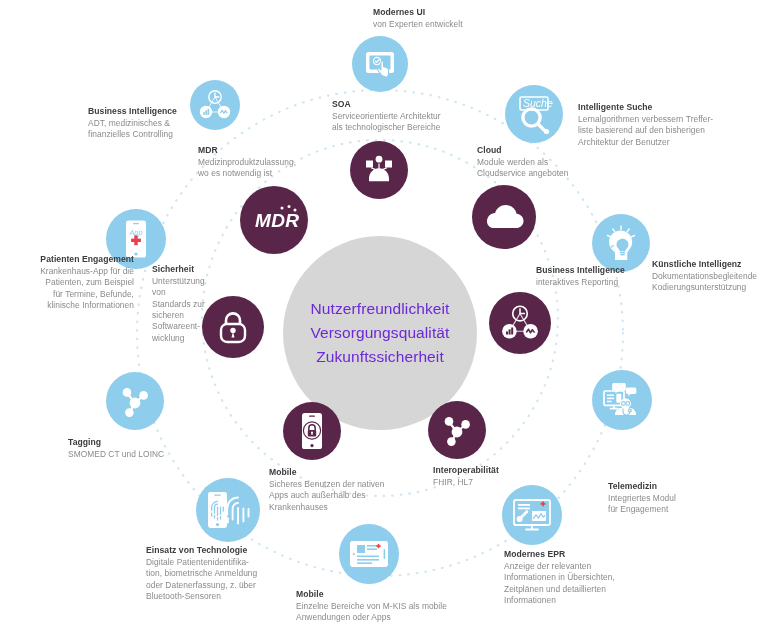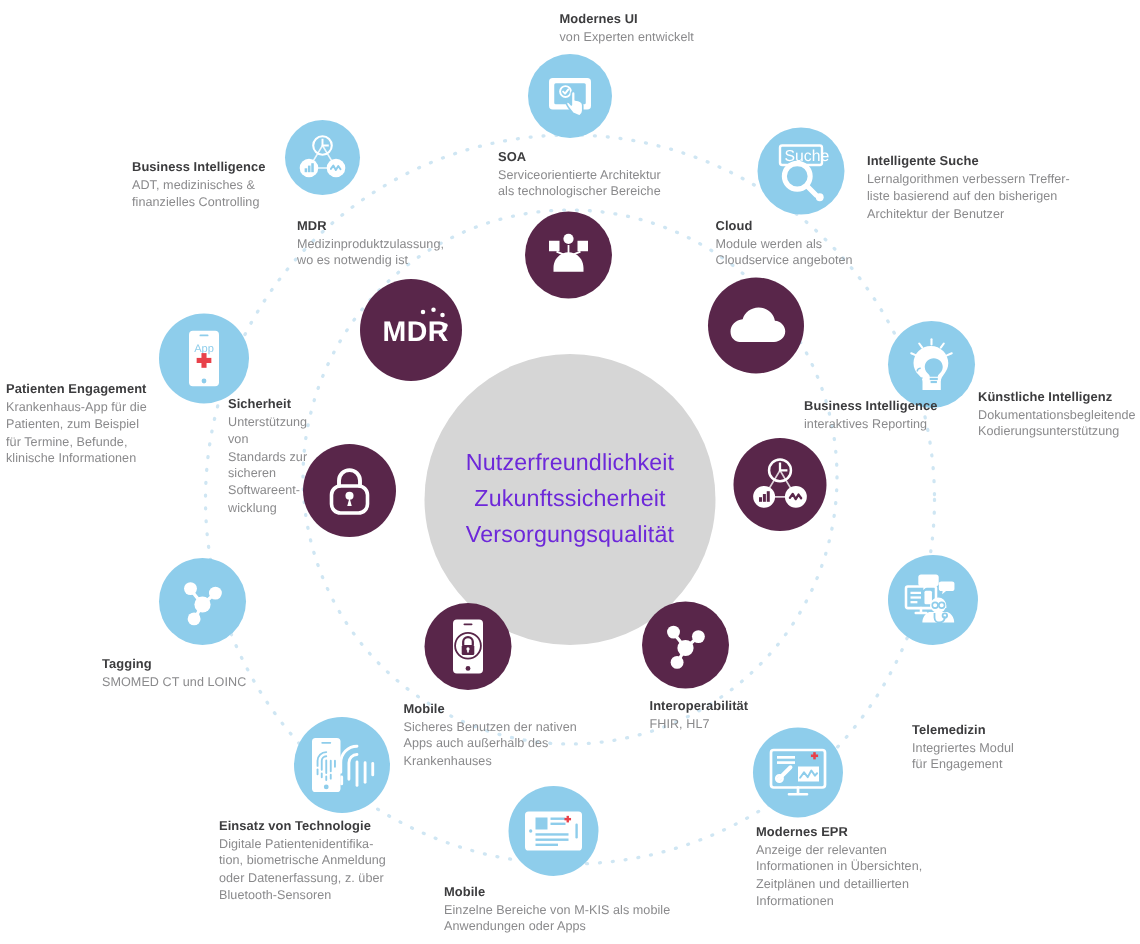--- a/index.html
+++ b/index.html
@@ -30,21 +30,21 @@
     color:#6d28d9;
     font-size:15.5px;
     line-height:24px;
     letter-spacing:.1px;
   }
   .center-text span{display:block;white-space:nowrap;}
 
   .node{
     position:absolute;
     border-radius:50%;
-    display:flex;align-items:center;justify-content:center;
+    display:flex;align-items:center;justify-content:center;font-style:italic;
   }
   .node.blue{background:#8ecdeb;}
   .node.purple{background:#59264a;}
   .node svg{display:block;}
 
   .label{
     position:absolute;
     font-size:8.4px;
     line-height:11.4px;
     color:#8a8a8c;
@@ -66,22 +66,22 @@
 <div id="stage">
 
   <svg class="deco" viewBox="0 0 760 629">
     <circle cx="380" cy="333" r="243" fill="none" stroke="#cfe6f3" stroke-width="2.2" stroke-linecap="round" stroke-dasharray="0.6 8"></circle>
     <circle cx="380" cy="318" r="178" fill="none" stroke="#cfe6f3" stroke-width="2.2" stroke-linecap="round" stroke-dasharray="0.6 8"></circle>
   </svg>
 
   <div class="center-disc"></div>
   <div class="center-text">
     <span>Nutzerfreundlichkeit</span>
+    <span>Versorgungsqualität</span>
     <span>Zukunftssicherheit</span>
-    <span>Versorgungsqualität</span>
   </div>
 
   <div class="node blue" style="left:352px;top:36px;width:56px;height:56px;">
     <svg width="34" height="30" viewBox="0 0 34 30">
       <rect x="3" y="3" width="28" height="21" rx="2.5" fill="#fff"></rect>
       <rect x="6.5" y="6.5" width="21" height="14" rx="1" fill="#8ecdeb"></rect>
       <circle cx="14" cy="12" r="3.6" fill="none" stroke="#fff" stroke-width="1.3"></circle>
       <path d="M12.4 12.1 L13.7 13.4 L15.9 10.6" fill="none" stroke="#fff" stroke-width="1.3" stroke-linecap="round" stroke-linejoin="round"></path>
       <path d="M19 26.5 c-2.2-2.6-4.4-5.2-4.4-6.6 0-1 1.3-1.2 2-0.4 l1.3 1.5 V13.4 c0-.9 .6-1.4 1.3-1.4 .7 0 1.3 .5 1.3 1.4 v4.3 c2.6 .3 5 1.1 5 3.5 v3.6 c0 1.6-1 2.9-2.2 3.6 z" fill="#fff" stroke="#8ecdeb" stroke-width="1.1" stroke-linejoin="round"></path>
     </svg>
@@ -369,21 +369,21 @@
       <rect x="3" y="1.5" width="20" height="37" rx="2.6" fill="#fff"></rect>
       <rect x="10" y="4" width="6" height="1.2" rx=".6" fill="#8ecdeb"></rect>
       <circle cx="13" cy="35" r="1.6" fill="#8ecdeb"></circle>
       <text x="13" y="15.5" fill="#8ecdeb" text-anchor="middle" font-family="Liberation Sans, sans-serif" font-size="7.4">App</text>
       <g fill="#e8414a">
         <rect x="8.1" y="19.6" width="9.8" height="3.4"></rect>
         <rect x="11.3" y="16.4" width="3.4" height="9.8"></rect>
       </g>
     </svg>
   </div>
-  <div class="label" style="left:4px;top:253px;width:130px;">
+  <div class="label" style="left:4px;top:253px;width:130px;text-align:right;">
     <span class="t">Patienten Engagement</span>
     <span class="d" style="white-space:pre-line">Krankenhaus-App für die
 Patienten, zum Beispiel
 für Termine, Befunde,
 klinische Informationen</span>
   </div>
 
   <div class="node purple" style="left:202px;top:296px;width:62px;height:62px;">
     <svg width="32" height="36" viewBox="0 0 32 36">
       <path d="M9 16 v-4.6 c0-3.9 3.1-7 7-7 3.9 0 7 3.1 7 7 V16" fill="none" stroke="#fff" stroke-width="2.6"></path>

